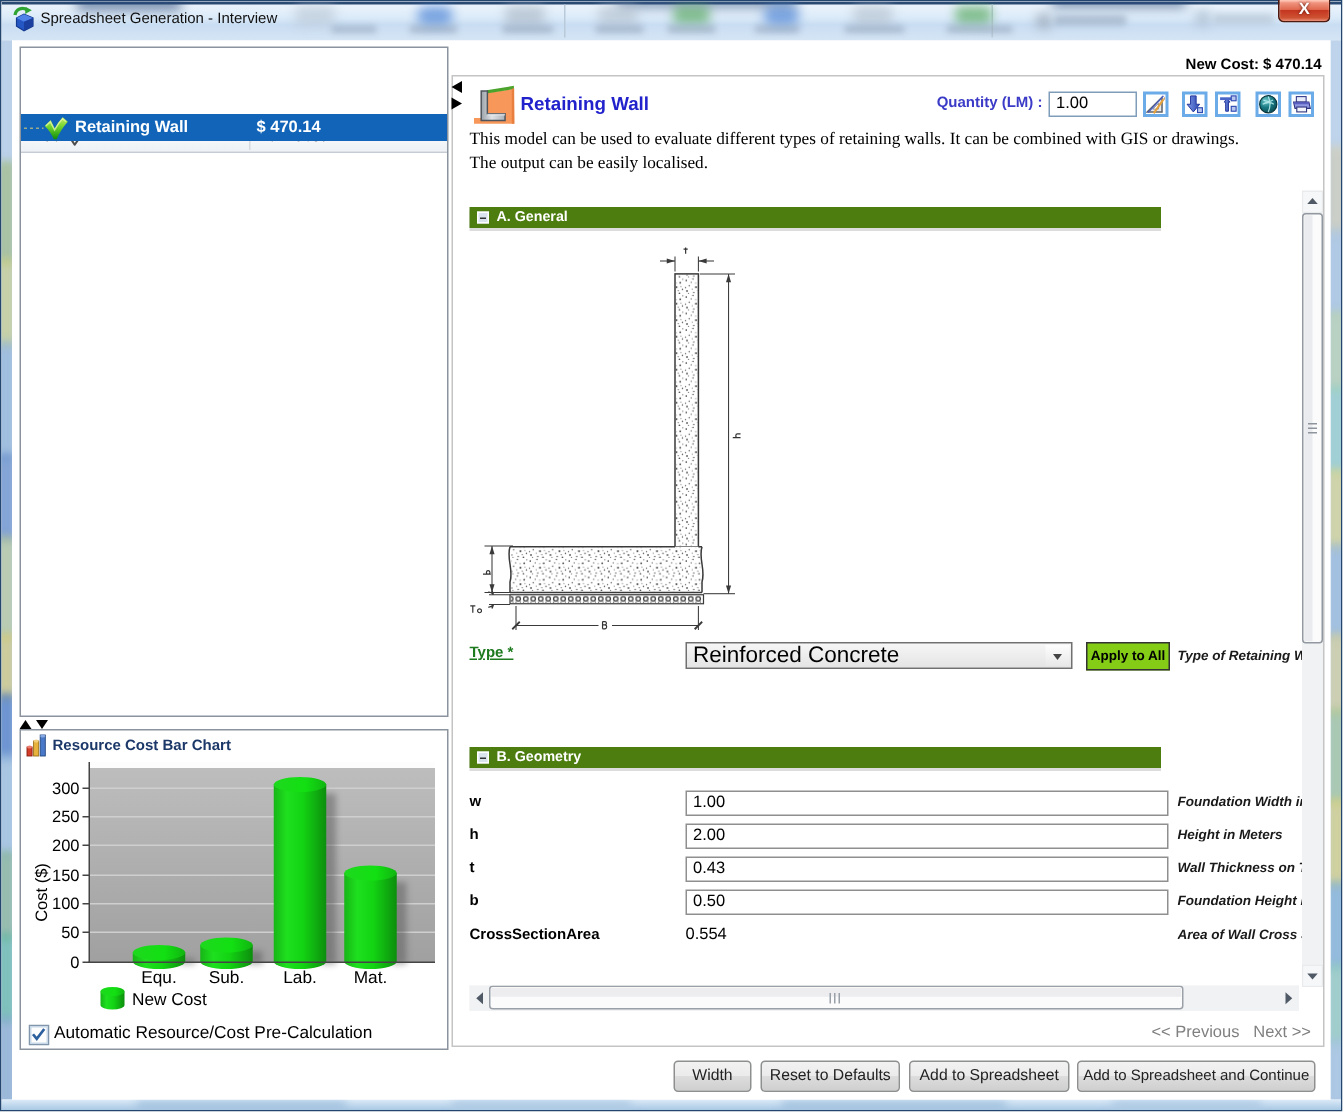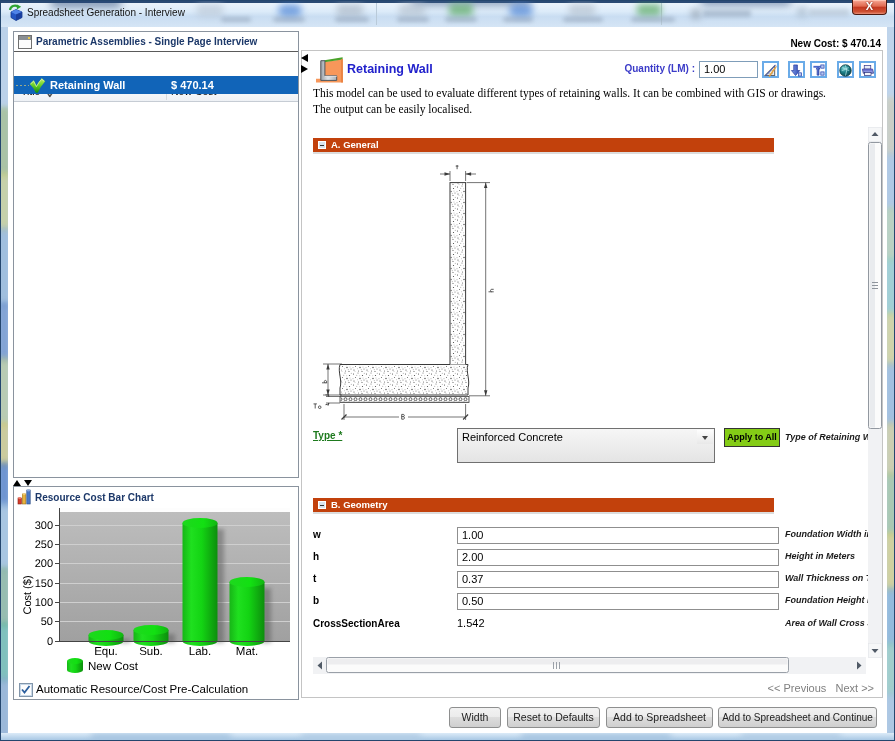--- a/index.html
+++ b/index.html
@@ -44,31 +44,31 @@
 #lb-head span { position:absolute; left:21px; top:5px; font-size:10px; font-weight:bold; color:#1c3869; }
 #chkrow { position:absolute; left:5px; top:196px; font-size:11.5px; color:#000; }
 
 #rp { position:absolute; left:301px; top:50px; width:582px; height:648px; border:1px solid #c4c4c4; background:#fff; }
 #newcost { position:absolute; left:0; top:38px; width:881px; text-align:right; font-size:10px; font-weight:bold; color:#000; }
 #rwtitle { position:absolute; left:347px; top:62px; font-size:12.5px; font-weight:bold; color:#2222cc; }
 #desc { position:absolute; left:313px; top:85px; width:560px; font-family:"Liberation Serif", serif; font-size:11.5px; color:#000; line-height:16px;}
 #qlabel { position:absolute; left:560px; top:63px; width:135px; text-align:right; font-size:10px; font-weight:bold; color:#3b3bc8;}
 #qinput { position:absolute; left:699px; top:61px; width:59px; height:17px; border:1px solid #7f9db9; font-size:11px; padding-left:4px; line-height:15px;}
 .icon { position:absolute; top:61px; width:17px; height:17px; border:2px solid #6aabe8; background:#fff; }
-.secbar { position:absolute; left:313px; width:461px; height:14px; background:#c2410c; color:#fff;
+.secbar { position:absolute; left:313px; width:461px; height:14px; background:#4d7c0f; color:#fff;
   font-size:9.5px; font-weight:bold; line-height:14px; box-shadow:0 2px 0 #dcdcdc;}
 .secbar .mini { position:absolute; left:5px; top:3px; width:8px; height:8px; background:#d9e4ee; border:1px solid #fff; }
 .secbar .mini::after { content:""; position:absolute; left:1px; top:2.5px; width:4px; height:1px; background:#333; }
 .secbar span { position:absolute; left:18px; }
 .flbl { position:absolute; left:313px; font-size:10px; font-weight:bold; color:#000; }
 .finp { position:absolute; left:457px; width:322px; height:17px; border:1px solid #8f8f8f; font-size:11px; padding-left:4px; line-height:15px; background:#fff;}
 .rlbl { position:absolute; left:785px; width:83px; overflow:hidden; white-space:nowrap; font-size:9px; font-weight:bold; font-style:italic; color:#1a1a1a; }
 #typelbl { position:absolute; left:313px; top:430px; font-size:10px; font-weight:bold; color:#1e7a1e;text-decoration:underline; }
-#dropdown { position:absolute; left:457px; top:428px; width:258px; height:35px; border:1px solid #707070;
-  background:linear-gradient(#f6f6f6,#e4e4e4); font-size:11px; line-height:16px; padding-left:4px;}
+#dropdown { position:absolute; left:457px; top:428px; width:258px; height:18px; border:1px solid #707070;
+  background:linear-gradient(#f6f6f6,#e4e4e4); font-size:15px; line-height:16px; padding-left:4px;}
 #dropdown .arr { position:absolute; right:1px; top:1px; width:16px; height:14px; background:linear-gradient(#fdfdfd,#e8e8e8); }
 #dropdown .arr::after { content:""; position:absolute; left:4.5px; top:6px; border:3.5px solid transparent; border-top:4.5px solid #444; }
 #applyall { position:absolute; left:724px; top:428px; width:56px; height:19px; border:1px solid #333;
   background:#84cc16; font-size:9px; font-weight:bold; text-align:center; line-height:17px; white-space:nowrap; }
 #prevnext { position:absolute; left:600px; top:682px; width:274px; text-align:right; font-size:11px; color:#808080; }
 
 #vsb { position:absolute; left:868px; top:127px; width:14px; height:531px; background:#f0f0f0; }
 #hsb { position:absolute; left:313px; top:657px; width:553px; height:17px; background:#f0f0f0; }
 
 .btn { position:absolute; top:707px; height:21px; border:1px solid #8e8f8f; border-radius:3px;
@@ -148,28 +148,20 @@
   <path d="M4 8 L9 5.5 L15 8 L15 13.5 L9 16.5 L4 13.5 Z" fill="#2456c4" stroke="#143a8f" stroke-width="0.8"></path>
   <path d="M4 8 L9 5.5 L15 8 L9 10.5 Z" fill="#4f83e8"></path>
   <path d="M9 10.5 L15 8 L15 13.5 L9 16.5 Z" fill="#1a3f9e"></path>
   <path d="M3 6 A5 5 0 0 1 11 2.6" fill="none" stroke="#2fa433" stroke-width="2.2"></path>
   <path d="M10 0.5 L14.2 2.8 L9.8 5.4 Z" fill="#2fa433"></path>
 </svg>
 <div id="titletext">Spreadsheet Generation - Interview</div>
 <div id="closebtn">X</div>
 
 <div id="lt">
-  <div id="lt-head">
-    <svg style="position:absolute; left:4px; top:3px;" width="14" height="14" viewBox="0 0 14 14">
-      <rect x="0.5" y="0.5" width="13" height="13" fill="#fbfbfb" stroke="#707070"></rect>
-      <rect x="1" y="1" width="12" height="4" fill="#8a8f94"></rect>
-      <rect x="10" y="2" width="2" height="2" fill="#e8c84a"></rect>
-    </svg>
-    <span>Parametric Assemblies - Single Page Interview</span>
-  </div>
   <div id="thead">
     <div class="sep"></div>
     <div class="t1">Title</div>
     <svg style="position:absolute; left:30px; top:6px;" width="13" height="11" viewBox="0 0 13 11">
       <path d="M1 2.2 L11.5 1.2 L5.8 9.5 Z" fill="#fbfbfb" stroke="#4e4e4e" stroke-width="1.4" stroke-linejoin="round"></path>
     </svg>
     <div class="t2">New Cost</div>
   </div>
   <div id="selrow">
     <div style="position:absolute; left:2px; top:9px; width:13px; height:1px;
@@ -472,23 +464,23 @@
 <div id="applyall">Apply to All</div>
 <div class="rlbl" style="top:432px;">Type of Retaining Wall</div>
 
 <div class="flbl" style="top:529px;">w</div>
 <div class="flbl" style="top:551px;">h</div>
 <div class="flbl" style="top:573px;">t</div>
 <div class="flbl" style="top:595px;">b</div>
 <div class="flbl" style="top:618px;">CrossSectionArea</div>
 <div class="finp" style="top:527px;">1.00</div>
 <div class="finp" style="top:549px;">2.00</div>
-<div class="finp" style="top:571px;">0.37</div>
+<div class="finp" style="top:571px;">0.43</div>
 <div class="finp" style="top:593px;">0.50</div>
-<div class="abs" style="left:457px; top:617px; font-size:11px;">1.542</div>
+<div class="abs" style="left:457px; top:617px; font-size:11px;">0.554</div>
 <div class="rlbl" style="top:529px;">Foundation Width in Meters</div>
 <div class="rlbl" style="top:551px;">Height in Meters</div>
 <div class="rlbl" style="top:573px;">Wall Thickness on Top</div>
 <div class="rlbl" style="top:595px;">Foundation Height in Meters</div>
 <div class="rlbl" style="top:618px;">Area of Wall Cross Section</div>
 
 <div id="vsb">
   <svg width="14" height="531" viewBox="0 0 14 531">
     <rect x="0" y="0" width="14" height="531" fill="#f1f2f4"></rect>
     <rect x="0.5" y="0.5" width="13" height="14" fill="#f6f7f8" stroke="#e2e4e8" stroke-width="0.5"></rect>

